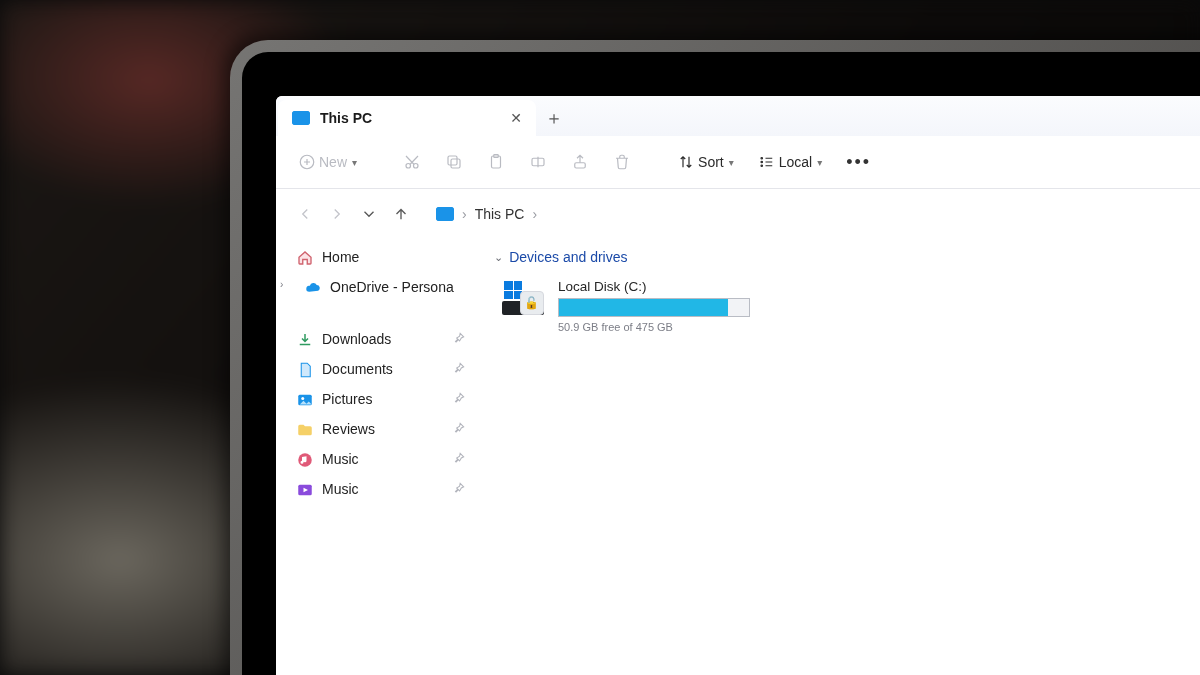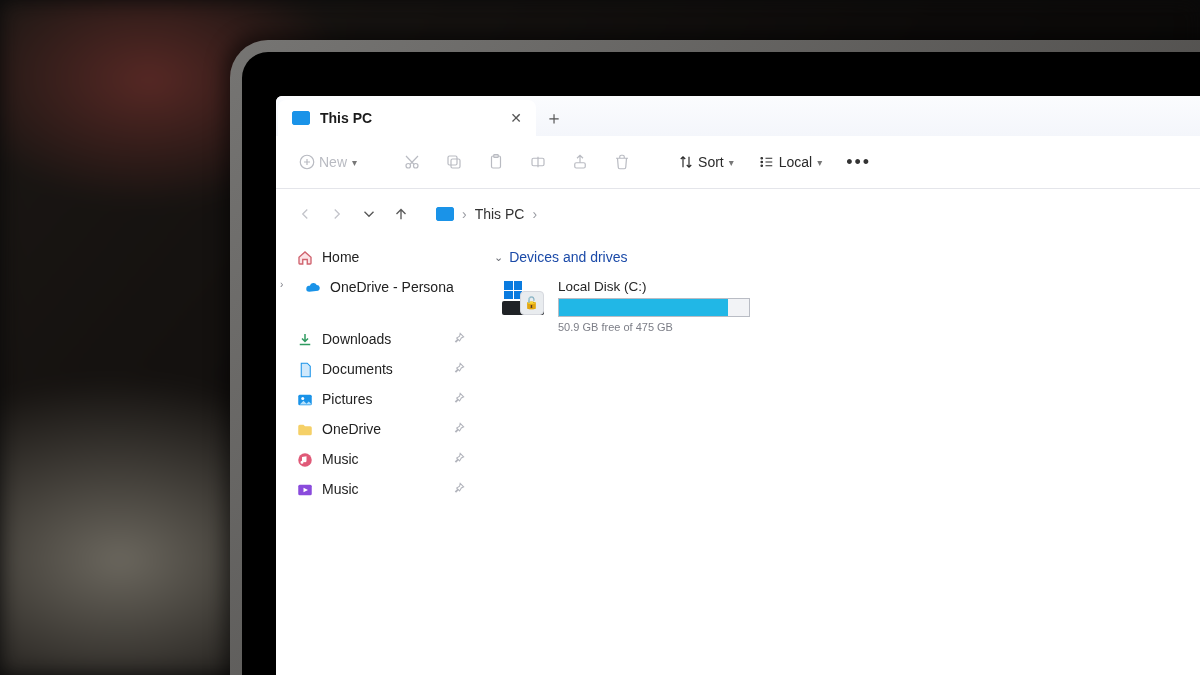--- a/index.html
+++ b/index.html
@@ -361,21 +361,21 @@
                   <path d="M14 4l6 6-4 2-3 5-2-2-4 4-1-1 4-4-2-2 5-3z"></path>
                 </svg>
             </span>
           </div>
           <div class="side-item">
             <span class="icon-box">
               <svg class="ic" viewBox="0 0 24 24">
                   <path d="M3 7a2 2 0 0 1 2-2h5l2 2h7a2 2 0 0 1 2 2v8a2 2 0 0 1-2 2H5a2 2 0 0 1-2-2z" fill="#f5d067"></path>
                 </svg>
             </span>
-            <span>OneDrive</span>
+            <span>Reviews</span>
             <span class="pin">
               <svg width="14" height="14" viewBox="0 0 24 24" fill="none" stroke="currentColor" stroke-width="1.8">
                   <path d="M14 4l6 6-4 2-3 5-2-2-4 4-1-1 4-4-2-2 5-3z"></path>
                 </svg>
             </span>
           </div>
           <div class="side-item">
             <span class="icon-box">
               <svg class="ic" viewBox="0 0 24 24">
                   <circle cx="12" cy="12" r="9" fill="#e05a78"></circle>

